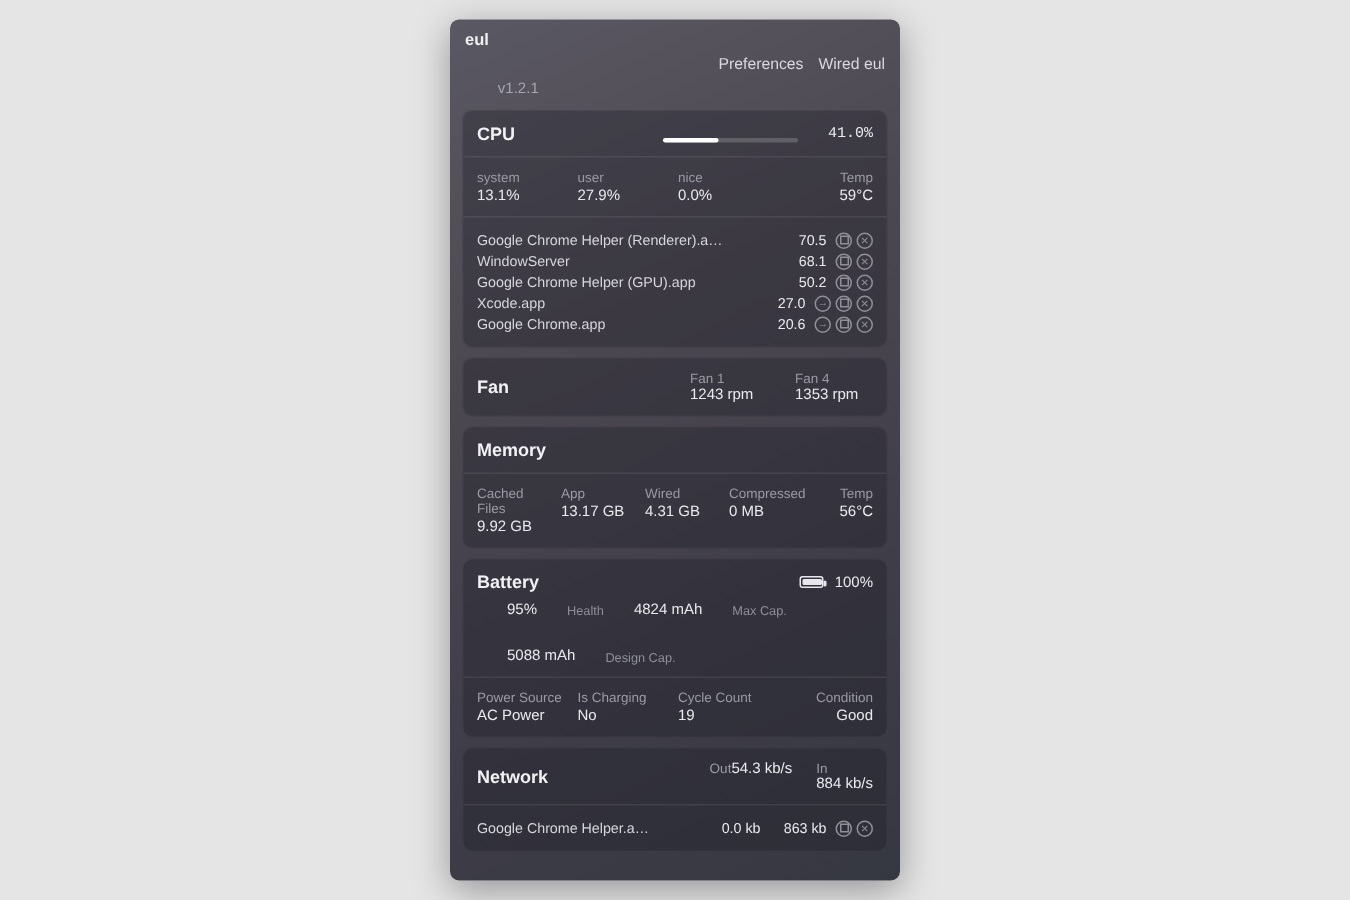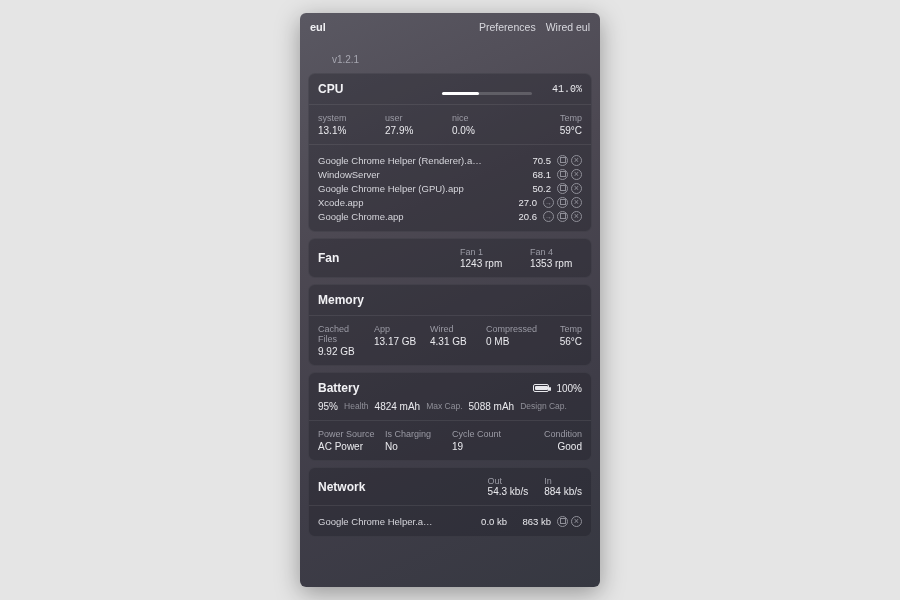--- a/index.html
+++ b/index.html
@@ -23,21 +23,21 @@
     gap: 6px;
   }
   .titlebar {
     display: flex; align-items: flex-start;
     padding: 2px 2px 2px 2px;
     font-size: 11px;
   }
   .titlebar .app { font-weight: 600; color: #f0f0f3; }
   .titlebar .ver { color: #a6a6b0; margin-left: 6px; font-size: 10px; margin-top: 33px; }
   .titlebar .spacer { flex: 1; }
-  .titlebar .link { color: #d8d8de; font-size: 10.5px; margin-left: 10px; cursor: pointer; }
+  .titlebar .link { color: #d8d8de; font-size: 10.5px; margin-left: 10px; cursor: pointer; margin-top: 16px; }
 
   .card {
     background: rgba(30,30,38,0.35);
     border: 1px solid rgba(255,255,255,0.05);
     border-radius: 7px;
     padding: 8px 9px;
     display: flex; flex-direction: column;
     gap: 6px;
   }
   .row { display: flex; align-items: center; }
@@ -66,21 +66,21 @@
   .ico.sq::before { content:""; width:4px; height:4px; border:1px solid #8f8f98; }
   .ico.x::before { content:"×"; font-size:9px; }
   .ico.ar::before { content:"→"; font-size:7px; }
   .fanrow .group { display:flex; flex-direction:column; gap:1px; min-width:52px; }
   .batt-icon {
     width: 16px; height: 8px; border: 1px solid #e8e8ec; border-radius: 2px;
     position: relative;
   }
   .batt-icon::after { content:""; position:absolute; right:-3px; top:2px; width:2px; height:4px; background:#e8e8ec; border-radius:1px; }
   .batt-icon .bf { position:absolute; left:1px; top:1px; bottom:1px; background:#e8e8ec; border-radius:1px; }
-  .pairline { display:flex; gap:6px; align-items:flex-start; flex-wrap: wrap; }
+  .pairline { display:flex; gap:20px; align-items:center; flex-wrap: wrap; margin-left: 20px; }
   .pairline .v { color:#eaeaee; font-size:10px; }
   .pairline .l { color:#8f8f98; font-size:8.5px; }
 </style>
 </head>
 <body>
 
 <div class="window">
 
   <div class="titlebar">
     <span class="app">eul</span>
@@ -247,21 +247,21 @@
           <span class="dim">Condition</span>
           <span class="val">Good</span>
         </div>
     </div>
   </div>
 
   <div class="card">
     <div class="row">
       <span class="h">Network</span>
       <span class="right" style="display:flex;gap:16px;">
-        <span class="group" style="display:flex;flex-direction:column;">
+        <span class="group" style="display:flex;flex-direction:row;">
             <span class="dim">Out</span>
             <span class="val">54.3 kb/s</span>
           </span>
         <span class="group" style="display:flex;flex-direction:column;">
             <span class="dim">In</span>
             <span class="val">884 kb/s</span>
           </span>
       </span>
     </div>
     <div class="hr"></div>

